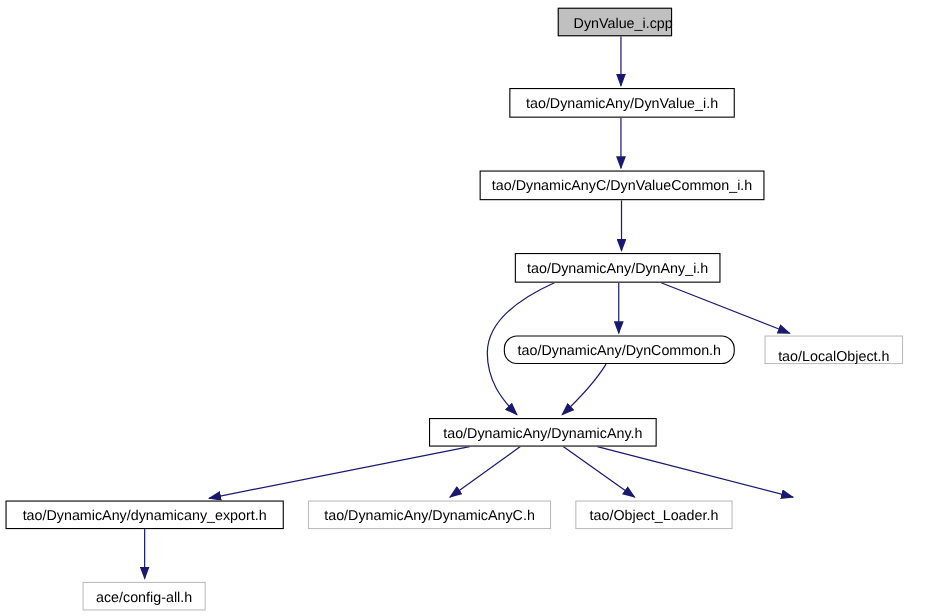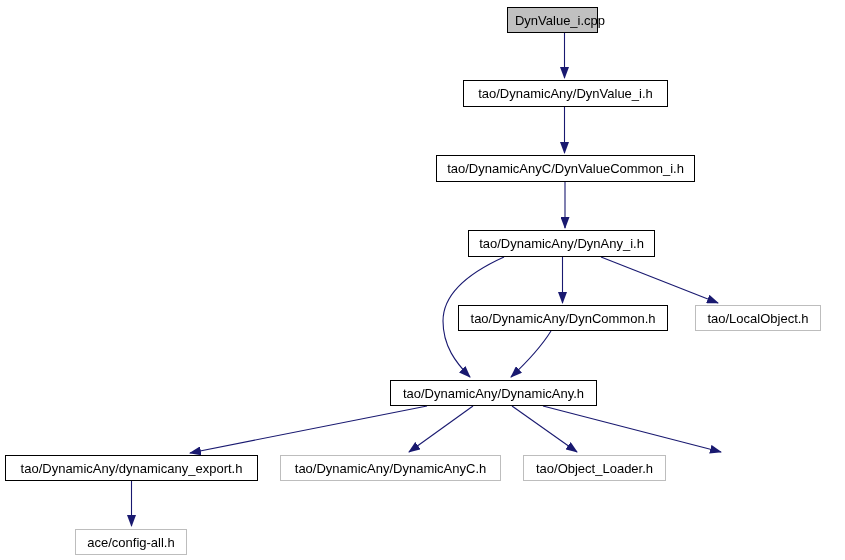--- a/index.html
+++ b/index.html
@@ -70,41 +70,41 @@
     <path class="edge" marker-end="url(#arrow)" d="M504,257 C462,276 443,297 443,321 C443,346 456,363 470,377"></path>
     <path class="edge" marker-end="url(#arrow)" d="M601,257 L718,303"></path>
     <path class="edge" marker-end="url(#arrow)" d="M551,331 C541,347 526,363 511,377"></path>
     <path class="edge" marker-end="url(#arrow)" d="M427,406 L190,453"></path>
     <path class="edge" marker-end="url(#arrow)" d="M473,406 L409,452"></path>
     <path class="edge" marker-end="url(#arrow)" d="M512,406 L577,452"></path>
     <path class="edge" marker-end="url(#arrow)" d="M543,406 L721,452"></path>
     <path class="edge" marker-end="url(#arrow)" d="M131.5,481 L131.5,526"></path>
   </svg>
 
-  <div class="node node--root" style="left:507px; top:7px; width:91px; height:26px;padding-left:15px;">
+  <div class="node node--root" style="left:507px; top:7px; width:104px; height:26px;padding-left:15px;">
     <span>DynValue_i.cpp</span>
   </div>
 
   <div class="node node--documented" style="left:463px; top:80px; width:205px; height:27px;">
     <span>tao/DynamicAny/DynValue_i.h</span>
   </div>
 
   <div class="node node--documented" style="left:436px; top:155px; width:259px; height:27px;">
     <span>tao/DynamicAnyC/DynValueCommon_i.h</span>
   </div>
 
   <div class="node node--documented" style="left:468px; top:230px; width:187px; height:27px;">
     <span>tao/DynamicAny/DynAny_i.h</span>
   </div>
 
-  <div class="node node--documented" style="left:458px; top:305px; width:210px; height:26px;">
+  <div class="node node--documented" style="left:458px; top:305px; width:210px; height:26px;border-radius:12px;">
     <span>tao/DynamicAny/DynCommon.h</span>
   </div>
 
-  <div class="node node--undocumented" style="left:695px; top:305px; width:126px; height:26px;">
+  <div class="node node--undocumented" style="left:695px; top:305px; width:126px; height:26px;align-items:flex-end;">
     <span>tao/LocalObject.h</span>
   </div>
 
   <div class="node node--documented" style="left:390px; top:380px; width:207px; height:26px;">
     <span>tao/DynamicAny/DynamicAny.h</span>
   </div>
 
   <div class="node node--undocumented" style="left:280px; top:455px; width:221px; height:26px;">
     <span>tao/DynamicAny/DynamicAnyC.h</span>
   </div>

